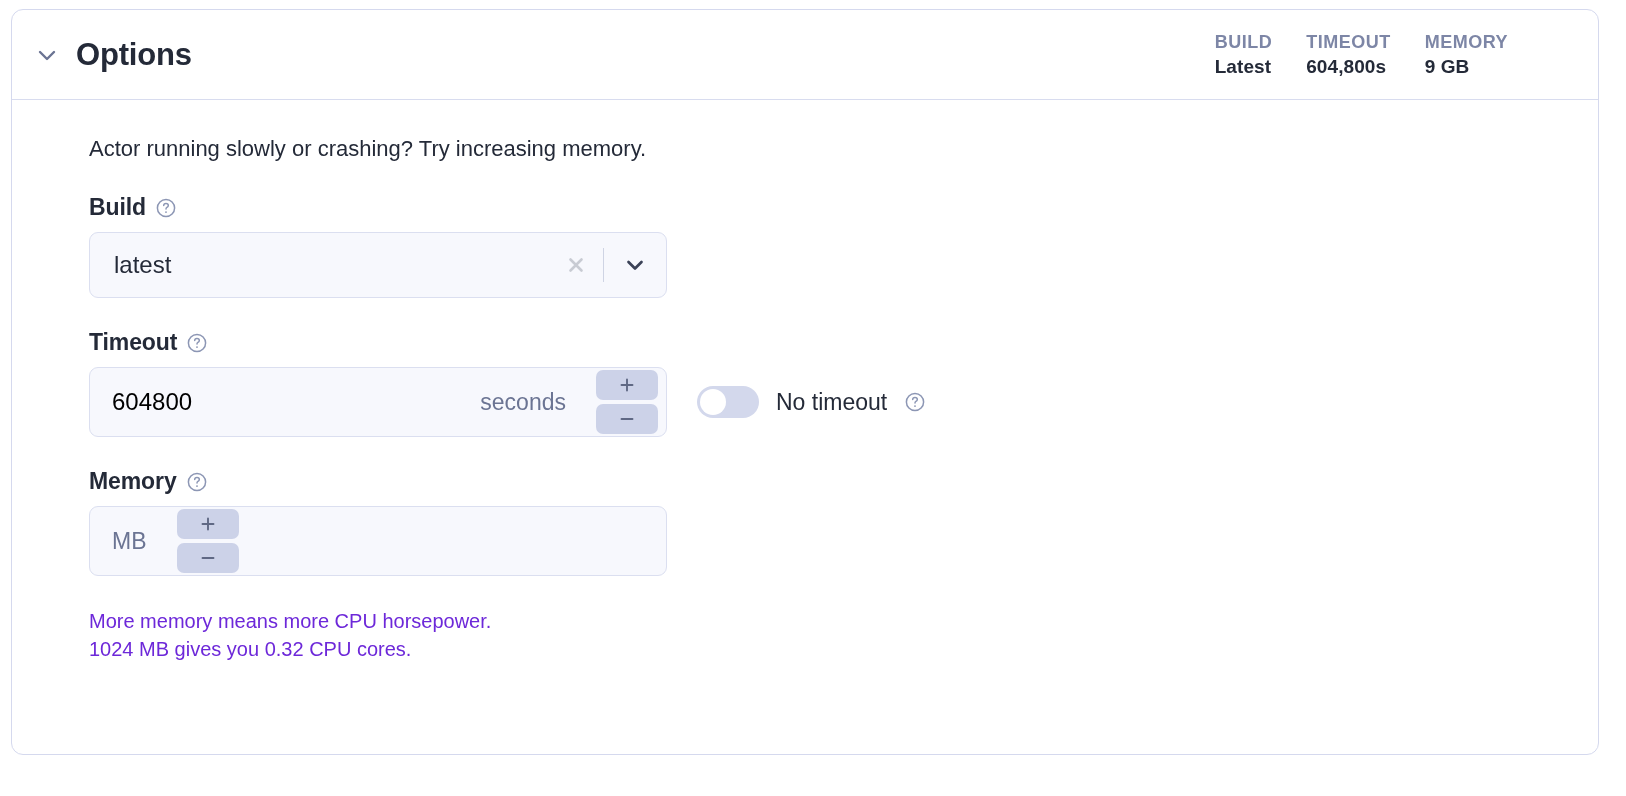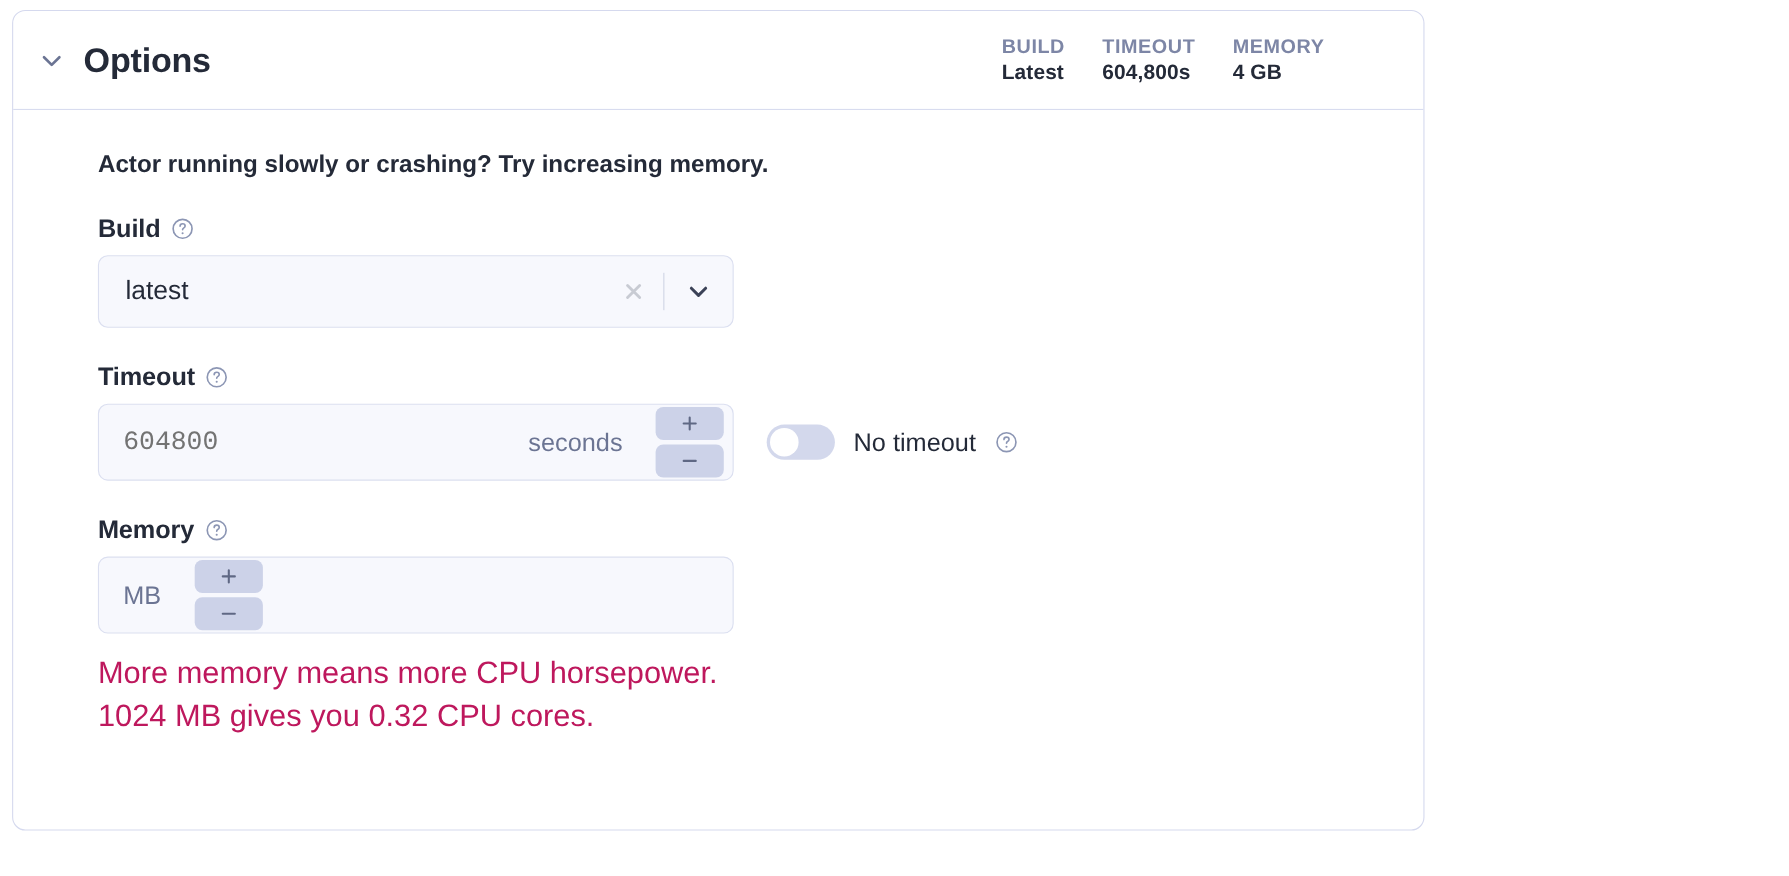--- a/index.html
+++ b/index.html
@@ -13,21 +13,21 @@
   body {
     font-family: "Liberation Sans", sans-serif;
     color: #242a38;
     -webkit-font-smoothing: antialiased;
   }
 
   .options-card {
     position: absolute;
     left: 11px;
     top: 9px;
-    width: 1284px;
+    width: 1588px;
     height: 746px;
     box-sizing: border-box;
     border: 1.5px solid #d5d9ee;
     border-radius: 12px;
     background: #ffffff;
   }
 
   
   .card-header {
     position: relative;
@@ -88,21 +88,20 @@
 
   
   .card-body {
     padding: 36px 0 0 77px;
   }
   .intro-text {
     font-size: 22px;
     color: #242a38;
     line-height: 1.2;
     margin-bottom: 32px;
-    font-weight: bold;
   }
 
   .field-label-row {
     display: flex;
     align-items: center;
     gap: 9px;
     margin-bottom: 11px;
   }
   .field-label {
     font-size: 23px;
@@ -176,25 +175,25 @@
     background: #f7f8fd;
     border: 1.5px solid #dbdff0;
     border-radius: 9px;
     display: flex;
     align-items: center;
     padding: 0 8px 0 22px;
   }
   .number-value {
     flex: 1;
     font-size: 24px;
-    color: #737373;
+    color: #000000;
     border: none;
     background: transparent;
     outline: none;
-    font-family: Liberation Mono, monospace;
+    font-family: Liberation Sans, sans-serif;
     padding: 0;
     width: 100%;
   }
   .number-unit {
     font-size: 23px;
     color: #6b7493;
     margin-right: 30px;
     white-space: nowrap;
   }
   .stepper {
@@ -241,24 +240,24 @@
     border-radius: 50%;
     background: #ffffff;
   }
   .toggle-label {
     font-size: 23px;
     color: #242a38;
     white-space: nowrap;
   }
 
   .helper-text {
-    font-size: 28px;
-    color: #be185d;
+    font-size: 20px;
+    color: #6d28d9;
     line-height: 1.38;
-    margin-top: 17px;
+    margin-top: 32px;
   }
   .helper-text div { white-space: nowrap; }
 </style>
 </head>
 <body>
 
 <div class="options-card">
 
   <div class="card-header">
     <div class="header-left">
@@ -274,21 +273,21 @@
       <div class="stat">
         <span class="stat-label">BUILD</span>
         <span class="stat-value">Latest</span>
       </div>
       <div class="stat">
         <span class="stat-label">TIMEOUT</span>
         <span class="stat-value">604,800s</span>
       </div>
       <div class="stat">
         <span class="stat-label">MEMORY</span>
-        <span class="stat-value">4 GB</span>
+        <span class="stat-value">9 GB</span>
       </div>
     </div>
   </div>
 
   <div class="card-body">
 
     <div class="intro-text">Actor running slowly or crashing? Try increasing memory.</div>
 
     <div class="field-label-row">
       <span class="field-label">Build</span>

